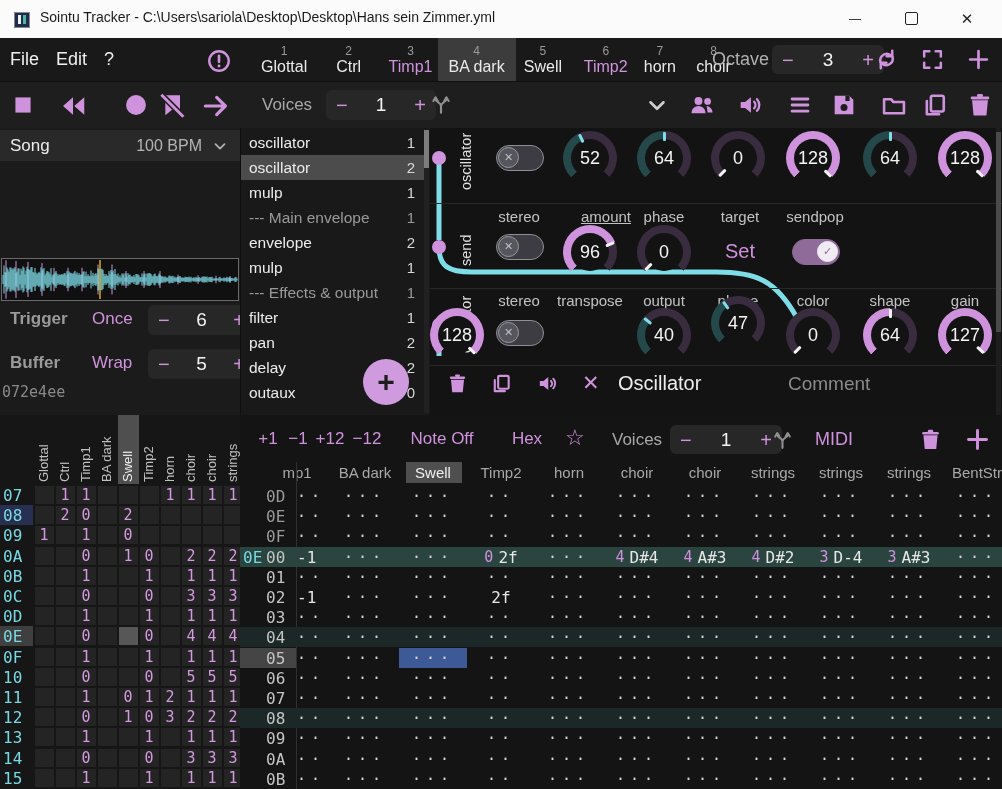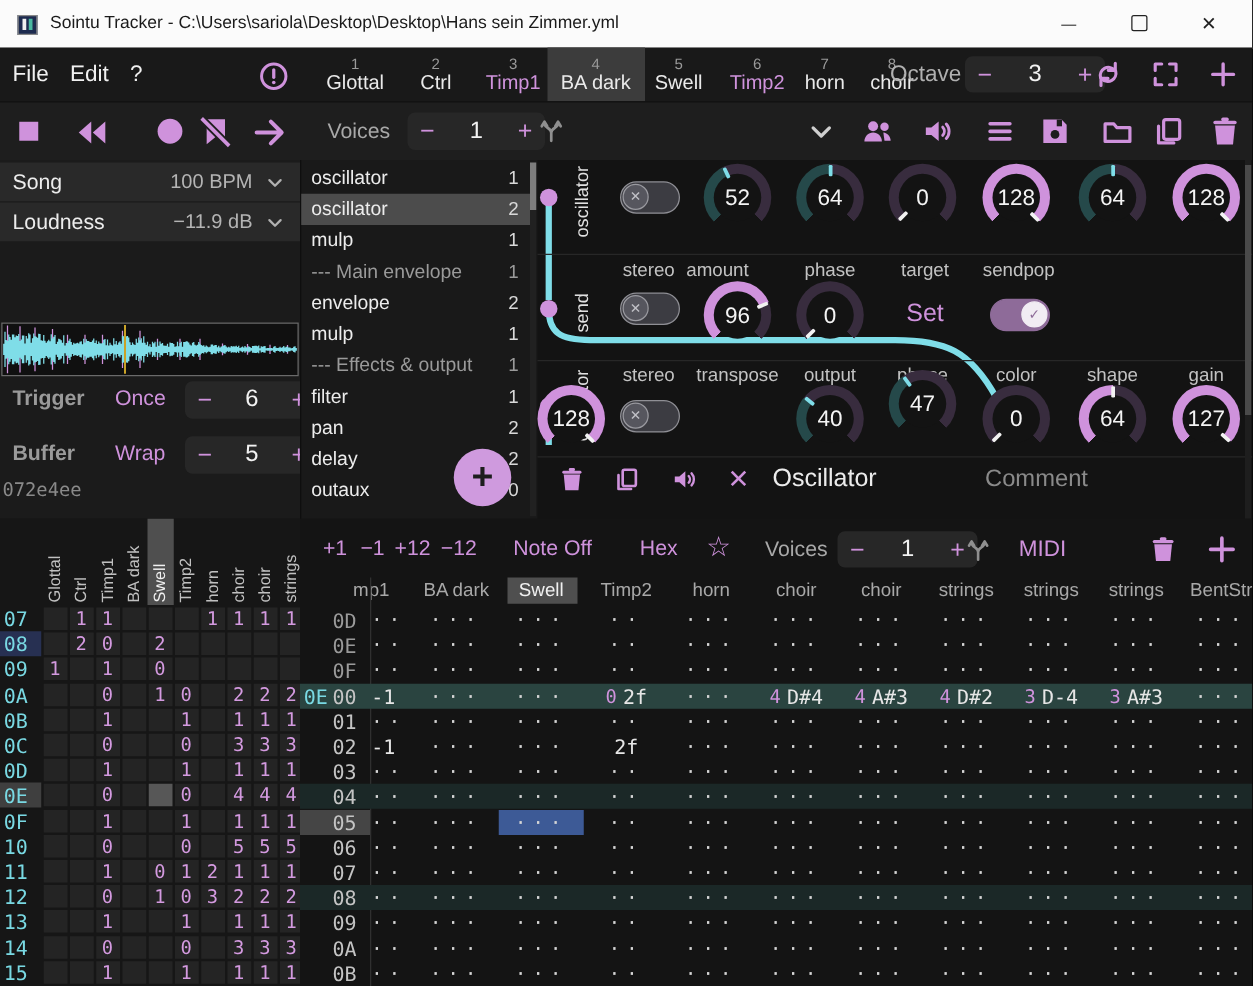--- a/index.html
+++ b/index.html
@@ -236,29 +236,20 @@
     <div class="abs" style="left: 0px; top: 128px; width: 240px; height: 287px; background: rgb(27, 27, 27);">
       <div class="abs lprow" style="top: 2px;">
         <div class="lab">Song</div>
         <div class="val">100 BPM</div>
         <div class="chev icon" style="width: 20px; height: 20px;">
           <svg width="18" height="18" viewBox="0 0 24 24">
             <path d="M6 9.5 l6 6 6 -6" stroke="#b0b0b0" fill="none" stroke-linecap="round" stroke-linejoin="round" stroke-width="2.4"></path>
           </svg>
         </div>
       </div>
-      <div class="abs lprow" style="top: 34px;">
-        <div class="lab">Loudness</div>
-        <div class="val">−11.9 dB</div>
-        <div class="chev icon" style="width: 20px; height: 20px;">
-          <svg width="18" height="18" viewBox="0 0 24 24">
-            <path d="M6 9.5 l6 6 6 -6" stroke="#b0b0b0" fill="none" stroke-linecap="round" stroke-linejoin="round" stroke-width="2.4"></path>
-          </svg>
-        </div>
-      </div>
       <div class="abs" style="left: 1px; top: 130px; width: 236px; height: 41px; background: rgb(16, 16, 16); border: 1px solid rgb(106, 106, 106);"><svg width="236" height="41" viewBox="0 0 236 41">
     <path d="M4 1.3120000000000012 L4 39.688 M14 2.0919999999999987 L14 38.908 M26 3.0279999999999987 L26 37.972 M40 4.120000000000001 L40 36.879999999999995 M52 8.799999999999999 L52 32.2 M66 8.799999999999999 L66 32.2 M80 8.799999999999999 L80 32.2 M96 5.549999999999999 L96 35.45 M110 5.549999999999999 L110 35.45 M124 12.049999999999999 L124 28.950000000000003 M142 12.049999999999999 L142 28.950000000000003 M158 12.049999999999999 L158 28.950000000000003 M176 15.716 L176 25.284 M196 16.236 L196 24.764 M214 16.704 L214 24.296 M228 17.068 L228 23.932 " stroke="#cf92dc" stroke-width="1"></path>
     <path d="M1 16.017427062811997 L1 24.982572937188003 M2 6.445316790905462 L2 34.554683209094534 M3 13.053452712841079 L3 27.94654728715892 M4 13.896587858768454 L4 27.103412141231544 M5 8.584775889201453 L5 32.41522411079855 M6 10.64874380956811 L6 30.35125619043189 M7 12.765038528404682 L7 28.23496147159532 M8 8.500133124252846 L8 32.49986687574715 M9 8.519132460852683 L9 32.48086753914732 M10 10.708069262415203 L10 30.2919307375848 M11 9.326843023097535 L11 31.673156976902465 M12 9.859397613661084 L12 31.140602386338916 M13 8.103996613582595 L13 32.896003386417405 M14 13.853248683162615 L14 27.146751316837385 M15 12.576335634773754 L15 28.423664365226244 M16 9.330745499314158 L16 31.66925450068584 M17 9.474924891940748 L17 31.52507510805925 M18 15.798922114910056 L18 25.201077885089944 M19 9.706709494632067 L19 31.293290505367935 M20 11.840127898994893 L20 29.159872101005107 M21 7.506339283653693 L21 33.493660716346305 M22 8.664251545051231 L22 32.33574845494877 M23 15.242876809020935 L23 25.757123190979065 M24 11.562077544304579 L24 29.43792245569542 M25 7.726060192857899 L25 33.2739398071421 M26 9.990578423285196 L26 31.009421576714804 M27 10.4565978321529 L27 30.5434021678471 M28 11.12001716867835 L28 29.879982831321648 M29 8.056857787964335 L29 32.94314221203567 M30 8.146992351322897 L30 32.85300764867711 M31 13.134083008092865 L31 27.865916991907135 M32 13.505203240478973 L32 27.494796759521027 M33 8.964023910213273 L33 32.03597608978673 M34 13.597813521508971 L34 27.40218647849103 M35 15.252264075359452 L35 25.747735924640548 M36 13.97281542880126 L36 27.027184571198738 M37 12.832907601746221 L37 28.16709239825378 M38 14.058447231619827 L38 26.941552768380173 M39 8.395986825780938 L39 32.60401317421906 M40 11.803990469399837 L40 29.196009530600165 M41 10.336448635396756 L41 30.663551364603244 M42 9.087084897433913 L42 31.91291510256609 M43 16.264333329600436 L43 24.735666670399564 M44 14.425757210033833 L44 26.574242789966167 M45 11.98297549960342 L45 29.01702450039658 M46 12.468591484271265 L46 28.531408515728735 M47 13.25277675427812 L47 27.74722324572188 M48 15.227013048164086 L48 25.772986951835914 M49 9.208477224037273 L49 31.791522775962726 M50 17.454257010786915 L50 23.545742989213085 M51 15.497580295660338 L51 25.502419704339662 M52 15.632029163293554 L52 25.367970836706448 M53 13.614147474763053 L53 27.38585252523695 M54 11.976608342619896 L54 29.023391657380103 M55 14.55641441259366 L55 26.44358558740634 M56 16.757032461677227 L56 24.242967538322773 M57 15.244583409160647 L57 25.755416590839353 M58 16.013357762998602 L58 24.986642237001398 M59 15.503922717507894 L59 25.496077282492106 M60 15.129113155151305 L60 25.870886844848695 M61 15.704798627972973 L61 25.295201372027027 M62 14.450540341786361 L62 26.54945965821364 M63 13.931524403361383 L63 27.068475596638617 M64 16.33064729474981 L64 24.66935270525019 M65 12.08908286001025 L65 28.91091713998975 M66 14.9156281922551 L66 26.0843718077449 M67 12.363027231471161 L67 28.63697276852884 M68 13.798679335787279 L68 27.201320664212723 M69 13.80359657677058 L69 27.19640342322942 M70 14.547665783133201 L70 26.4523342168668 M71 14.618817119728224 L71 26.381182880271776 M72 13.459331272244142 L72 27.540668727755858 M73 11.880692607295092 L73 29.119307392704908 M74 15.300650808587974 L74 25.699349191412026 M75 13.338139938068641 L75 27.661860061931357 M76 16.21793911965468 L76 24.78206088034532 M77 14.10278403619434 L77 26.89721596380566 M78 15.591296318262488 L78 25.408703681737514 M79 15.717221037632424 L79 25.282778962367576 M80 15.333979488133444 L80 25.666020511866556 M81 12.793257058781226 L81 28.206742941218774 M82 12.2713869360608 L82 28.7286130639392 M83 17.100234373845268 L83 23.899765626154732 M84 12.639121217438543 L84 28.360878782561457 M85 17.310301489574044 L85 23.689698510425956 M86 15.237135270953708 L86 25.762864729046292 M87 16.832498918954517 L87 24.167501081045483 M88 17.30933086853909 L88 23.69066913146091 M89 11.523907536465632 L89 29.476092463534368 M90 16.41396537787 L90 24.58603462213 M91 13.816105861084585 L91 27.183894138915413 M92 16.89120724862032 L92 24.10879275137968 M93 14.920227561714233 L93 26.079772438285765 M94 14.064629731124562 L94 26.935370268875438 M95 15.94074962450692 L95 25.05925037549308 M96 9.628939087795532 L96 31.37106091220447 M97 9.92924857948872 L97 31.07075142051128 M98 9.880875466871483 L98 31.119124533128517 M99 9.923971709014836 L99 31.076028290985164 M100 9.742513412326813 L100 31.257486587673185 M101 10.922920976752845 L101 30.077079023247155 M102 14.832856285051843 L102 26.167143714948157 M103 16.96558286629877 L103 24.03441713370123 M104 15.051233883458764 L104 25.948766116541236 M105 16.43787929145055 L105 24.56212070854945 M106 17.037251409370104 L106 23.962748590629896 M107 12.0844372833308 L107 28.9155627166692 M108 15.187420940765842 L108 25.81257905923416 M109 11.08375145149592 L109 29.91624854850408 M110 13.110645291912672 L110 27.88935470808733 M111 11.515421176243304 L111 29.484578823756696 M112 15.133709121208504 L112 25.866290878791496 M113 9.949200151301547 L113 31.050799848698453 M114 15.156942925116486 L114 25.843057074883514 M115 16.848550070705148 L115 24.151449929294852 M116 14.481038341429567 L116 26.518961658570433 M117 18.011404406750298 L117 22.988595593249702 M118 16.323864252247784 L118 24.676135747752216 M119 18.53648752851248 L119 22.46351247148752 M120 14.395891709274562 L120 26.60410829072544 M121 15.651957777562533 L121 25.348042222437467 M122 14.354367493467578 L122 26.645632506532422 M123 18.454462709559344 L123 22.545537290440656 M124 14.454759563880394 L124 26.545240436119606 M125 17.693990137797776 L125 23.306009862202224 M126 14.142245967216905 L126 26.857754032783095 M127 15.977971014509896 L127 25.022028985490103 M128 15.458840867811276 L128 25.541159132188724 M129 17.338465304085272 L129 23.661534695914728 M130 17.536365761135876 L130 23.463634238864124 M131 17.599347410653415 L131 23.400652589346585 M132 15.981930851927928 L132 25.018069148072072 M133 18.311828352656136 L133 22.688171647343864 M134 15.049123091669344 L134 25.950876908330656 M135 15.36180168667892 L135 25.63819831332108 M136 15.300948012620651 L136 25.69905198737935 M137 16.283248115299852 L137 24.716751884700148 M138 18.401073844591657 L138 22.598926155408343 M139 18.048106051957284 L139 22.951893948042716 M140 14.368415246074282 L140 26.63158475392572 M141 17.955040770445503 L141 23.044959229554497 M142 15.4202288775799 L142 25.579771122420098 M143 14.486745485377845 L143 26.513254514622155 M144 18.381372745442842 L144 22.618627254557158 M145 14.53173265786922 L145 26.46826734213078 M146 14.630780808013297 L146 26.3692191919867 M147 14.033040279468075 L147 26.966959720531925 M148 14.207977019929316 L148 26.792022980070684 M149 15.069773952020228 L149 25.930226047979772 M150 16.64081160395444 L150 24.35918839604556 M151 17.42062766226969 L151 23.57937233773031 M152 15.239119766694085 L152 25.760880233305915 M153 14.535918827464766 L153 26.464081172535234 M154 16.73773320032644 L154 24.26226679967356 M155 17.481897886438247 L155 23.518102113561753 M156 16.707777367629006 L156 24.292222632370994 M157 14.514217740723034 L157 26.485782259276966 M158 16.007568332020924 L158 24.992431667979076 M159 16.950956275663785 L159 24.049043724336215 M160 17.559769280748334 L160 23.440230719251666 M161 17.258590029569618 L161 23.741409970430382 M162 18.38331729326179 L162 22.61668270673821 M163 17.317900639557234 L163 23.682099360442766 M164 18.163967571221278 L164 22.836032428778722 M165 18.787750283776667 L165 22.212249716223333 M166 18.489383437328684 L166 22.510616562671316 M167 16.679227929683975 L167 24.320772070316025 M168 16.675732259698087 L168 24.324267740301913 M169 17.662942450205303 L169 23.337057549794697 M170 17.039971278011787 L170 23.960028721988213 M171 16.936126020162426 L171 24.063873979837574 M172 18.846814410248218 L172 22.153185589751782 M173 17.688826057555538 L173 23.311173942444462 M174 19.03144479403433 L174 21.96855520596567 M175 18.101617564312935 L175 22.898382435687065 M176 17.960206632332973 L176 23.039793367667027 M177 17.42566924189854 L177 23.57433075810146 M178 16.99818930684132 L178 24.00181069315868 M179 18.192429092603934 L179 22.807570907396066 M180 18.94837950818631 L180 22.05162049181369 M181 18.30664745346766 L181 22.69335254653234 M182 19.01807584760062 L182 21.98192415239938 M183 17.796047193184517 L183 23.203952806815483 M184 18.15847994340699 L184 22.84152005659301 M185 18.074270154710053 L185 22.925729845289947 M186 18.221584553516276 L186 22.778415446483724 M187 17.628191000080758 L187 23.371808999919242 M188 18.595212702028086 L188 22.404787297971914 M189 17.67639529427439 L189 23.32360470572561 M190 19.418075133551877 L190 21.581924866448123 M191 18.77895331461865 L191 22.22104668538135 M192 18.217942471439923 L192 22.782057528560077 M193 19.02395607715657 L193 21.97604392284343 M194 17.82390979576479 L194 23.17609020423521 M195 18.83801008500532 L195 22.16198991499468 M196 18.974798692350646 L196 22.025201307649354 M197 18.01685634747467 L197 22.98314365252533 M198 18.554640399347356 L198 22.445359600652644 M199 19.364246202453153 L199 21.635753797546847 M200 17.808744974075232 L200 23.191255025924768 M201 17.714299411911657 L201 23.285700588088343 M202 17.5270322507932 L202 23.4729677492068 M203 17.557779340293155 L203 23.442220659706845 M204 18.076904967531984 L204 22.923095032468016 M205 17.489213737542375 L205 23.510786262457625 M206 19.521639862599613 L206 21.478360137400387 M207 17.949838434379473 L207 23.050161565620527 M208 18.30898121307836 L208 22.69101878692164 M209 18.063384732939017 L209 22.936615267060983 M210 17.71378129739956 L210 23.28621870260044 M211 19.5287836251188 L211 21.4712163748812 M212 19.330290812119046 L212 21.669709187880954 M213 19.45280307341684 L213 21.54719692658316 M214 19.40277018947097 L214 21.59722981052903 M215 19.45776228490647 L215 21.54223771509353 M216 19.616855371853735 L216 21.383144628146265 M217 18.43070533776782 L217 22.56929466223218 M218 17.76785234018967 L218 23.23214765981033 M219 19.274969725778778 L219 21.725030274221222 M220 19.398052219496133 L220 21.601947780503867 M221 19.27248412099503 L221 21.72751587900497 M222 18.36807032922845 L222 22.63192967077155 M223 19.21142897049218 L223 21.78857102950782 M224 18.815096061599952 L224 22.184903938400048 M225 17.8114226978046 L225 23.1885773021954 M226 18.903198431517556 L226 22.096801568482444 M227 18.44747106394799 L227 22.55252893605201 M228 18.277012587599927 L228 22.722987412400073 M229 18.98611615719931 L229 22.01388384280069 M230 18.96208417057157 L230 22.03791582942843 M231 19.615511297902795 L231 21.384488702097205 M232 19.319605682896267 L232 21.680394317103733 M233 18.302019371633428 L233 22.697980628366572 M234 18.025220152903916 L234 22.974779847096084 M235 19.483243904883622 L235 21.516756095116378 " stroke="#7fdde8" stroke-width="1"></path>
     <line x1="98" y1="1" x2="98" y2="40" stroke="#c9a227" stroke-width="1.6"></line>
         </svg></div>
       <div class="abs dimlab" style="left: 10px; top: 181px;">Trigger</div>
       <div class="abs pinkval" style="left: 92px; top: 181px;">Once</div>
       <div class="abs stepper" style="left: 148px; top: 177px; width: 87px; height: 30px; padding: 0px 10px;">
         <div class="pm">−</div>
         <div class="val">6</div>
@@ -379,21 +370,21 @@
         <div class="ring" style="background: conic-gradient(from 225deg, rgb(207, 146, 220) 0deg, rgb(207, 146, 220) 270deg, rgb(56, 44, 62) 270deg, rgb(56, 44, 62) 270deg, transparent 270deg, transparent 360deg);"></div>
         <div class="hole"></div>
         <div class="tickwrap" style="transform: rotate(135deg);">
           <i style="background: rgb(242, 242, 242);"></i>
         </div>
         <div class="kv">128</div>
       </div>
       <div class="divider" style="top: 75px;"></div>
       <div class="abs vlabel" style="left: 28px; top: 92px; height: 60px; width: 18px;">send</div>
       <div class="uhdr" style="left: 89px; top: 80px;">stereo</div>
-      <div class="uhdr" style="left: 144px; top: 80px;">amount</div>
+      <div class="uhdr" style="left: 176px; top: 80px; text-decoration: underline;">amount</div>
       <div class="uhdr" style="left: 234px; top: 80px;">phase</div>
       <div class="uhdr" style="left: 310px; top: 80px;">target</div>
       <div class="uhdr" style="left: 385px; top: 80px;">sendpop</div>
       <div class="toggle" style="left: 66px; top: 106px;">
         <div class="dot">✕</div>
       </div>
       <div class="knob" style="left: 133px; top: 97px;">
         <div class="ring" style="background: conic-gradient(from 225deg, rgb(207, 146, 220) 0deg, rgb(207, 146, 220) 202.5deg, rgb(56, 44, 62) 202.5deg, rgb(56, 44, 62) 270deg, transparent 270deg, transparent 360deg);"></div>
         <div class="hole"></div>
         <div class="tickwrap" style="transform: rotate(67.5deg);">

